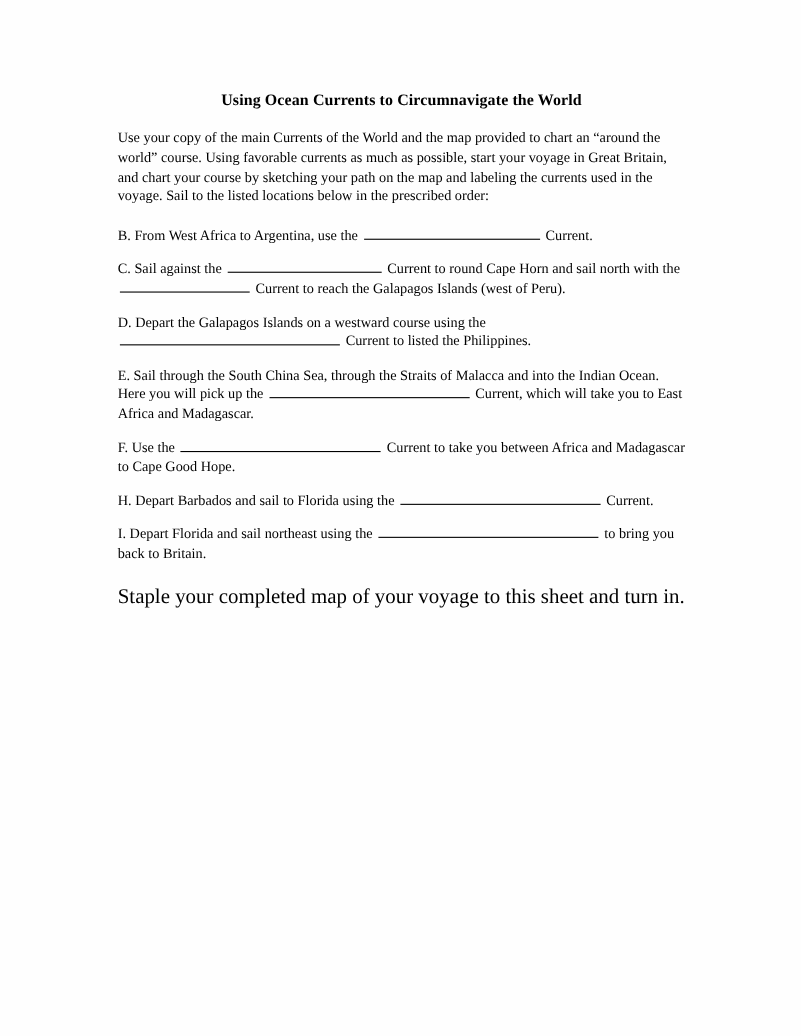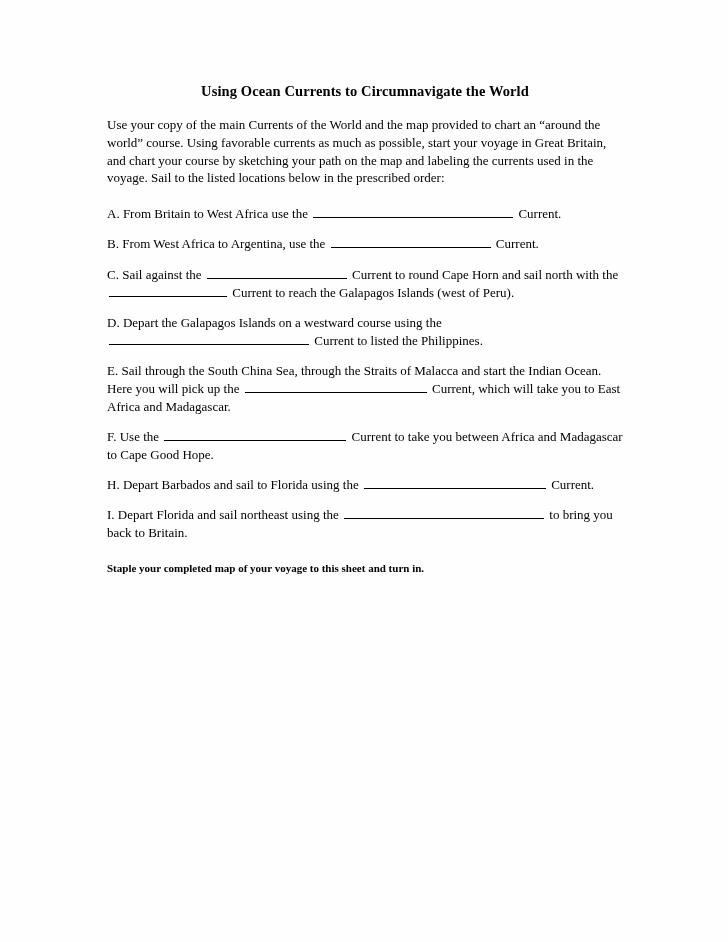--- a/index.html
+++ b/index.html
@@ -54,40 +54,35 @@
     vertical-align: baseline;
     height: 0.92em;
     margin: 0 2px;
   }
   .b-short { width: 118px; }
   .b-mid   { width: 140px; }
   .b-long  { width: 160px; }
   .b-xlong { width: 182px; }
   .b-xxlong{ width: 200px; }
   .closing {
-    font-weight: bold;
-    font-size: 11px;
+    font-weight: normal;
+    font-size: 19px;
     margin-top: 20px;
   }
 </style>
 </head>
 <body>
 
 <div class="page">
   <div class="content">
 
     <h1 class="doc-title">Using Ocean Currents to Circumnavigate the World</h1>
 
     <p class="para intro">Use your copy of the main Currents of the World and the map provided to chart an “around the world” course. Using favorable currents as much as possible, start your voyage in Great Britain, and chart your course by sketching your path on the map and labeling the currents used in the voyage.  Sail to the listed locations below in the prescribed order:</p>
 
-    <p class="para item">
-      <span>A. From Britain to West Africa use the</span>
-      <span class="blank b-xxlong"></span>
-      <span>Current.</span>
-    </p>
 
     <p class="para item">
       <span>B. From West Africa to Argentina, use the</span>
       <span class="blank b-long"></span>
       <span>Current.</span>
     </p>
 
     <p class="para item">
       <span>C. Sail against the</span>
       <span class="blank b-mid"></span>
@@ -96,21 +91,21 @@
       <span>Current to reach the Galapagos Islands (west of Peru).</span>
     </p>
 
     <p class="para item">
       <span>D. Depart the Galapagos Islands on a westward course using the</span>
       <span class="blank b-xxlong"></span>
       <span>Current to listed the Philippines.</span>
     </p>
 
     <p class="para item">
-      <span>E. Sail through the South China Sea, through the Straits of Malacca and start the Indian Ocean. Here you will pick up the</span>
+      <span>E. Sail through the South China Sea, through the Straits of Malacca and into the Indian Ocean. Here you will pick up the</span>
       <span class="blank b-xlong"></span>
       <span>Current, which will take you to East Africa and Madagascar.</span>
     </p>
 
     <p class="para item">
       <span>F. Use the</span>
       <span class="blank b-xlong"></span>
       <span>Current to take you between Africa and Madagascar to Cape Good Hope.</span>
     </p>
 

